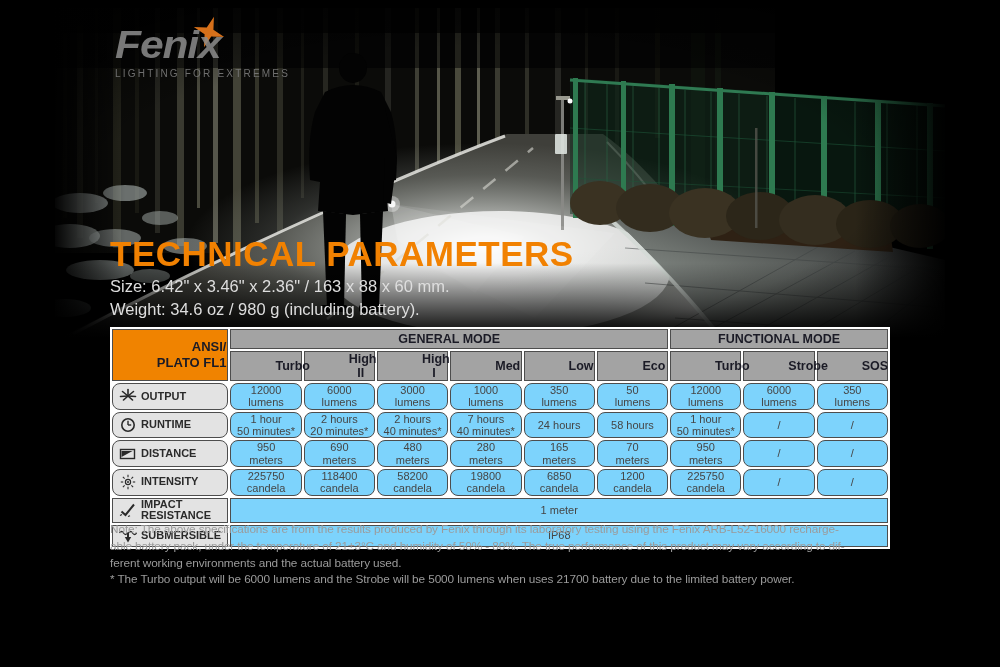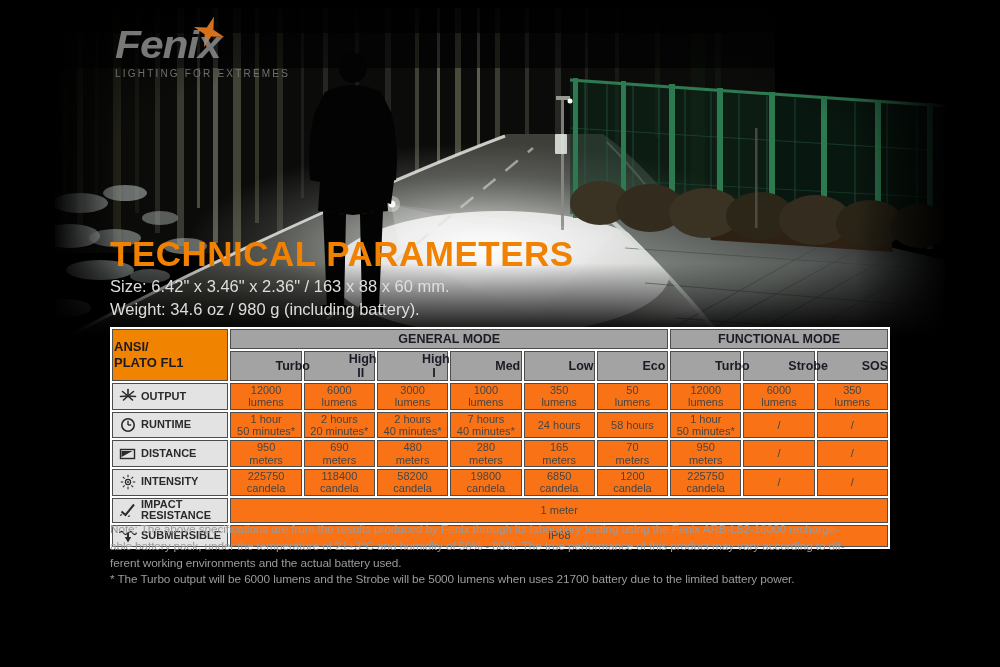--- a/index.html
+++ b/index.html
@@ -21,31 +21,31 @@
   .headline{position:absolute;left:110px;top:236px;font-size:35px;font-weight:bold;
             color:#f18101;letter-spacing:.5px;line-height:1;}
   .sizeline{position:absolute;left:110px;top:277px;font-size:16.5px;color:#dedede;}
   .weightline{position:absolute;left:110px;top:300px;font-size:16.5px;color:#dedede;}
 
   
   table.spec{position:absolute;left:110px;top:327px;width:780px;border-collapse:separate;
              border-spacing:2px;background:#fff;table-layout:fixed;}
   table.spec th,table.spec td{border:1px solid #4d4d4d;padding:0 1px;}
   th.orange{background:#a3a3a3;color:#1b1b26;font-size:12.5px;font-weight:bold;text-align:center;}
-  th.corner{background:#f08300;color:#1b1b26;font-size:13px;font-weight:bold;text-align:left;
+  th.corner{background:#f08300;color:#1b1b26;font-size:13px;font-weight:bold;text-align:right;
             padding-left:12px;white-space:pre-line;line-height:1.25;}
-  td.val{background:#f97316;color:#454545;font-size:11px;line-height:1.12;text-align:center;
+  td.val{background:#7dd3fc;color:#454545;font-size:11px;line-height:1.12;text-align:center;
          white-space:pre-line;vertical-align:middle;}
   td.labelcell{background:#e3e3e3;vertical-align:middle;}
   .labwrap{display:flex;align-items:center;gap:4px;padding-left:5px;}
   .labwrap .lab{font-size:11px;font-weight:bold;color:#2a2a2a;line-height:1.05;}
   .rowicon{flex:0 0 18px;}
   tr.h1 th{height:18px;}
   tr.h2 th{height:23px;padding-left:44px;}
-  tr.dr td{height:23px;}
+  tr.dr td{height:23px;border-radius:8px;}
   tr.sr td{height:20px;}
 
   
   .notes{position:absolute;left:110px;top:521px;width:852px;color:#9b9b9b;font-size:11.8px;
          line-height:1.42;letter-spacing:-0.1px;}
   .notes p{margin:0;white-space:pre-line;}
 </style>
 </head>
 <body>
 

